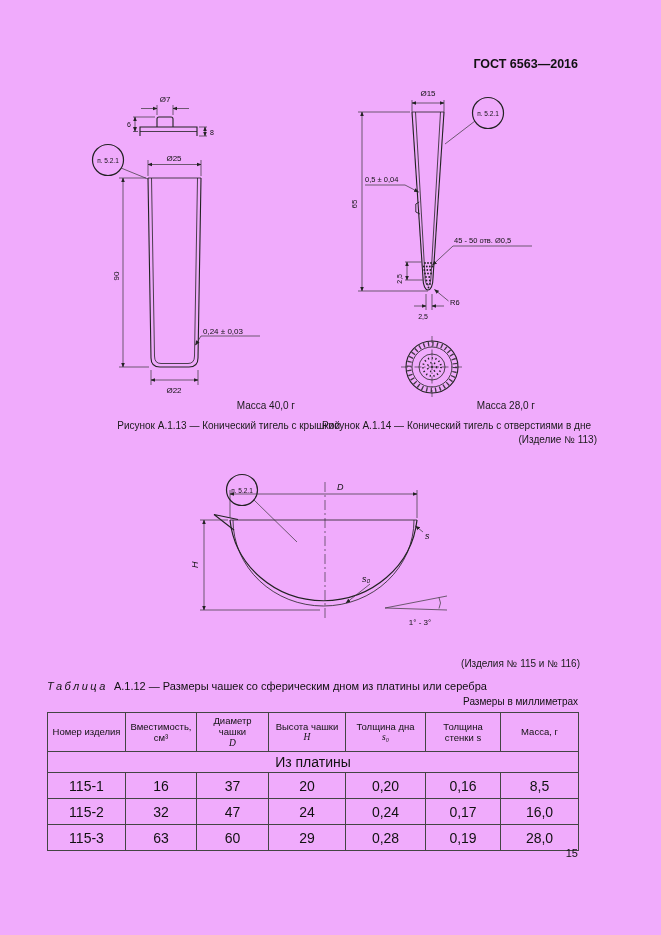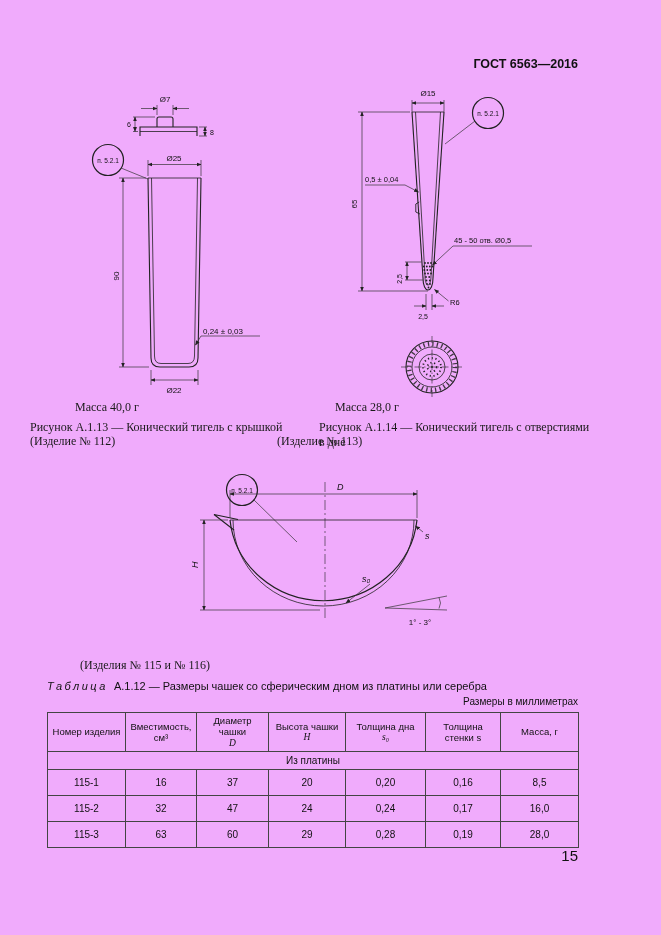--- a/index.html
+++ b/index.html
@@ -2,31 +2,31 @@
 <html><head>
 <meta charset="utf-8">
 <style>
   * { margin:0; padding:0; box-sizing:border-box; }
   html,body { width:661px; height:935px; background:#fff; overflow:hidden; }
   body { font-family:"Liberation Sans", sans-serif; color:#111; position:relative; }
   .page { position:absolute; inset:0; background:#f0abfc; }
   .std-header { position:absolute; top:57px; right:83px; font-size:12.5px; font-weight:bold; }
   svg.fig { position:absolute; overflow:visible; }
   svg text { font-family:"Liberation Sans", sans-serif; fill:#111; }
-  .mass, .caption { position:absolute; text-align:left; font-size:12px; color:#1a1a1a;font-family:Liberation Serif, serif; }
+  .mass, .caption { position:absolute; text-align:right; font-size:10px; color:#1a1a1a; }
   .table-title { position:absolute; left:47px; top:680px; font-size:11px; }
   .table-title .spaced { letter-spacing:2.5px; margin-right:6px;font-style:italic; }
   .units-note { position:absolute; right:83px; top:696px; font-size:10px; }
   table.sizes { position:absolute; left:47px; top:712px; width:531px; border-collapse:collapse; table-layout:fixed; }
-  .sizes th, .sizes td { border:1px solid #444; text-align:center; vertical-align:middle; font-weight:normal; padding:2px; font-size:10px; }
+  .sizes th, .sizes td { border:1px solid #444; text-align:center; vertical-align:middle; font-weight:normal; padding:2px; font-size:14px; }
   .sizes thead th { font-size:9.5px; height:34px; line-height:1.2; }
   .sizes .section td { height:18px; }
   .sizes tbody td.val { height:26px; }
   .sub.var { font-style:italic; font-family:"Liberation Serif", serif; }
-  .page-number { position:absolute; right:83px; top:847px; font-size:15px; }
+  .page-number { position:absolute; right:83px; top:847px; font-size:11px; }
 </style>
 </head>
 <body>
 
 <div class="page">
 
   <div class="std-header">ГОСТ 6563—2016</div>
 
   <svg class="fig" style="left:55px; top:86px;" width="260" height="312" viewBox="0 0 260 312">
     <defs>
@@ -205,21 +205,20 @@
       <text x="240" y="77">s</text>
       <text x="177" y="120">s₀</text>
       <text x="235" y="163" font-size="8" font-style="normal" font-family="Liberation Sans, sans-serif" text-anchor="middle">1° - 3°</text>
     </g>
   </svg>
 
   <div class="mass" style="left:75px; top:400px; width:220px;">Масса 40,0 г</div>
   <div class="mass" style="left:335px; top:400px; width:200px;">Масса 28,0 г</div>
 
   <div class="caption" style="left:30px; top:420px; width:310px;">Рисунок А.1.13 — Конический тигель с крышкой</div>
-  <div class="caption" style="left:30px; top:434px; width:310px;">(Изделие № 112)</div>
   <div class="caption" style="left:271px; top:420px; width:320px;padding-left:48px;">Рисунок А.1.14 — Конический тигель с отверстиями в дне</div>
   <div class="caption" style="left:277px; top:434px; width:320px;">(Изделие № 113)</div>
   <div class="caption" style="left:80px; top:658px; width:500px;">(Изделия № 115 и № 116)</div>
 
   <div class="table-title">
     <span class="spaced">Таблица</span><span>А.1.12 — Размеры чашек со сферическим дном из платины или серебра</span>
   </div>
   <div class="units-note">Размеры в миллиметрах</div>
 
   <table class="sizes">

